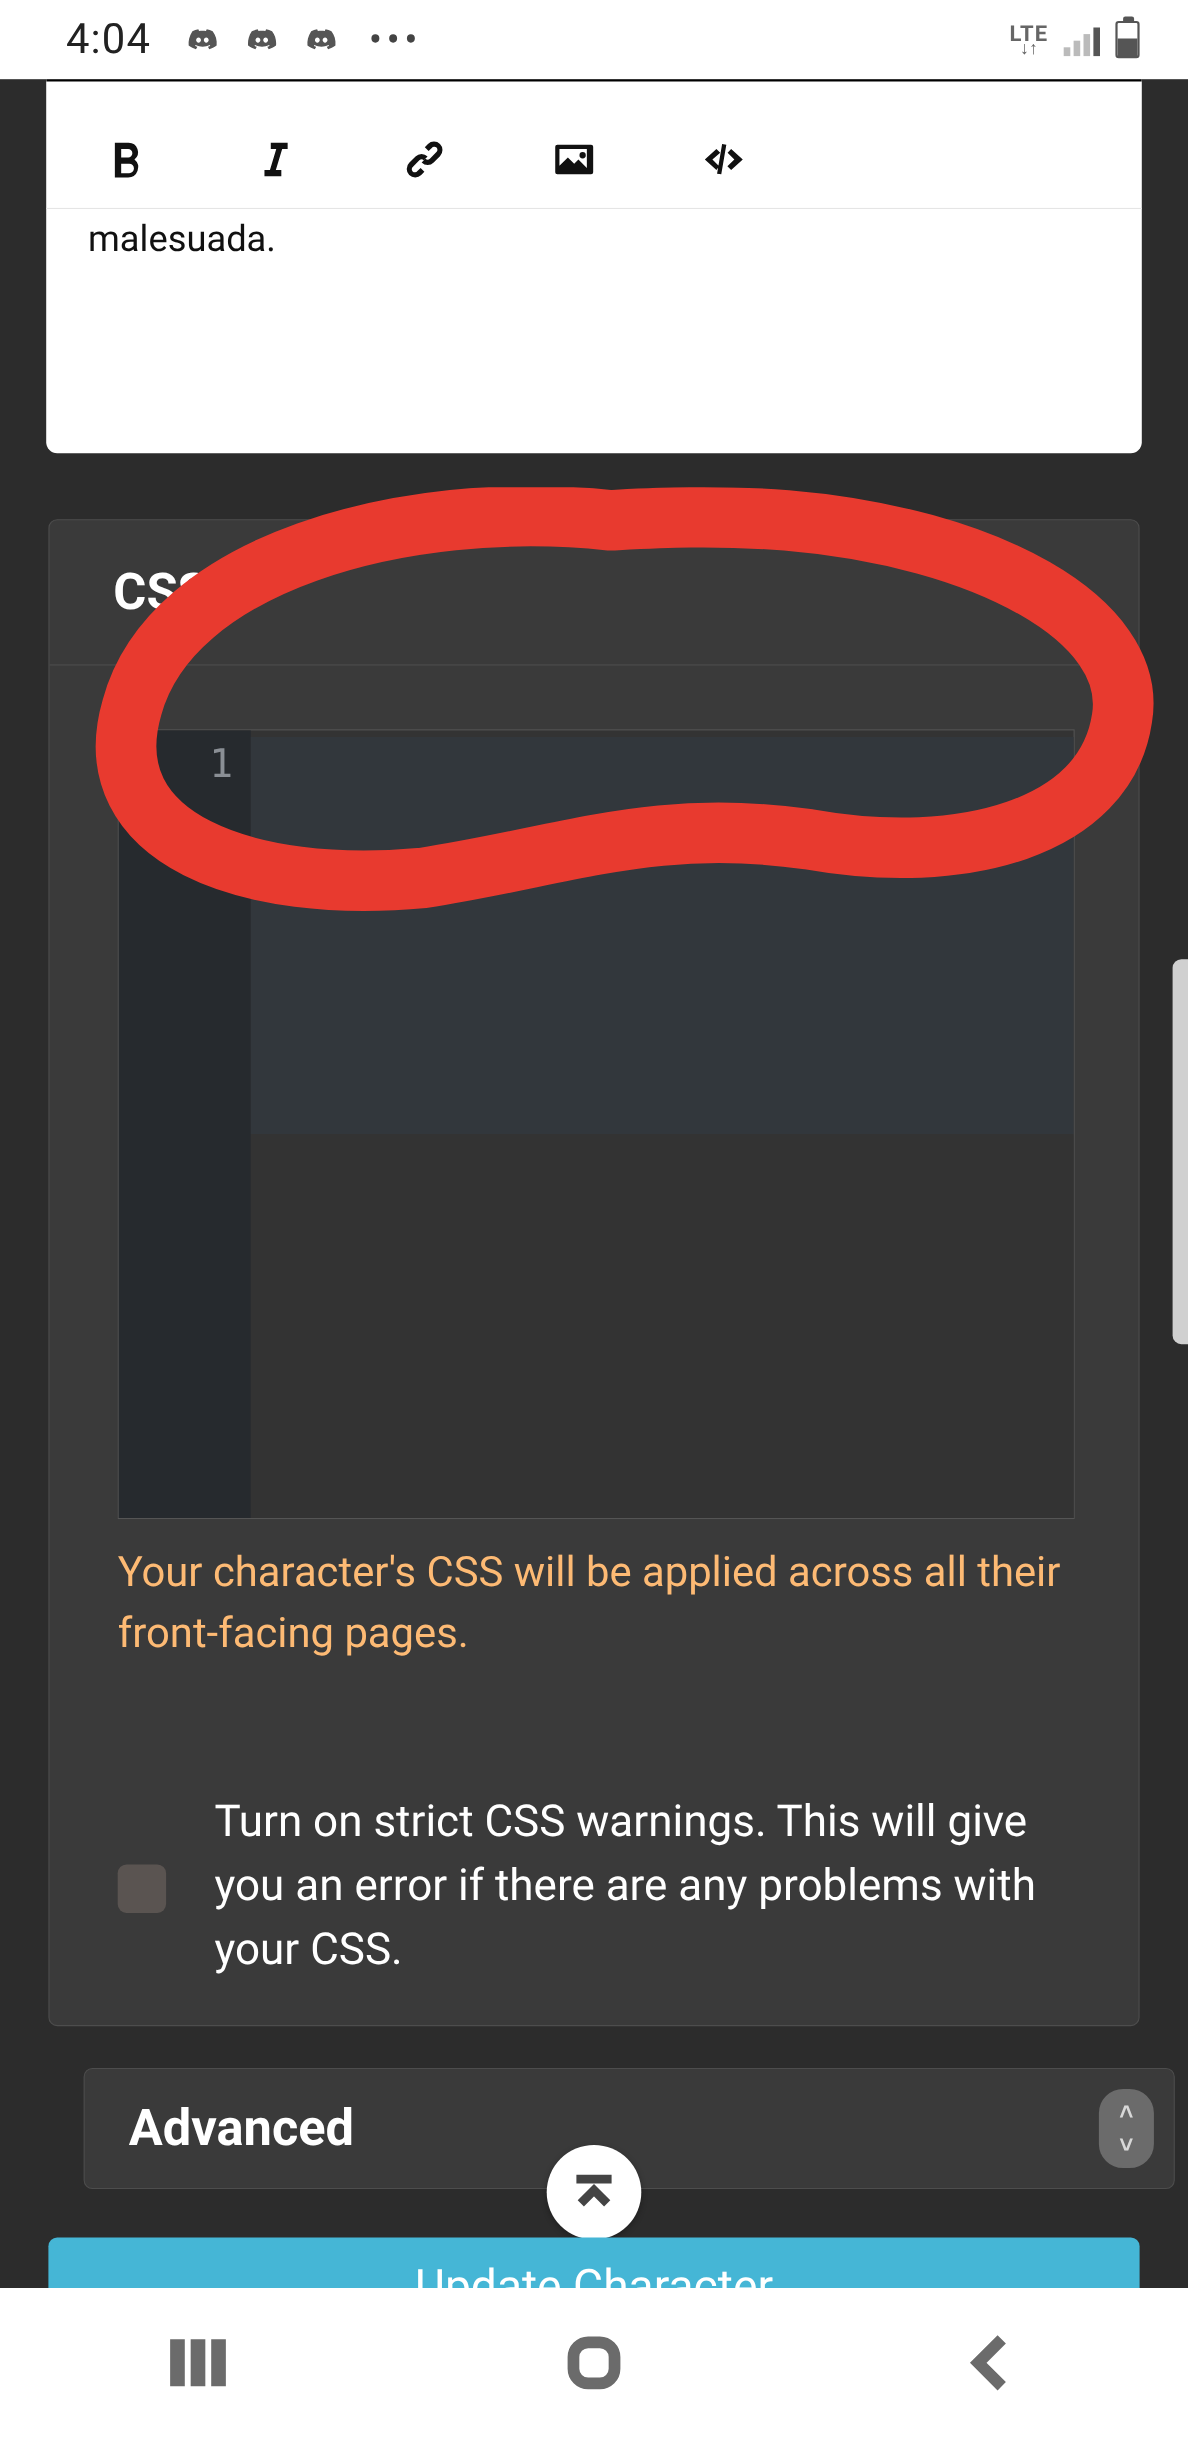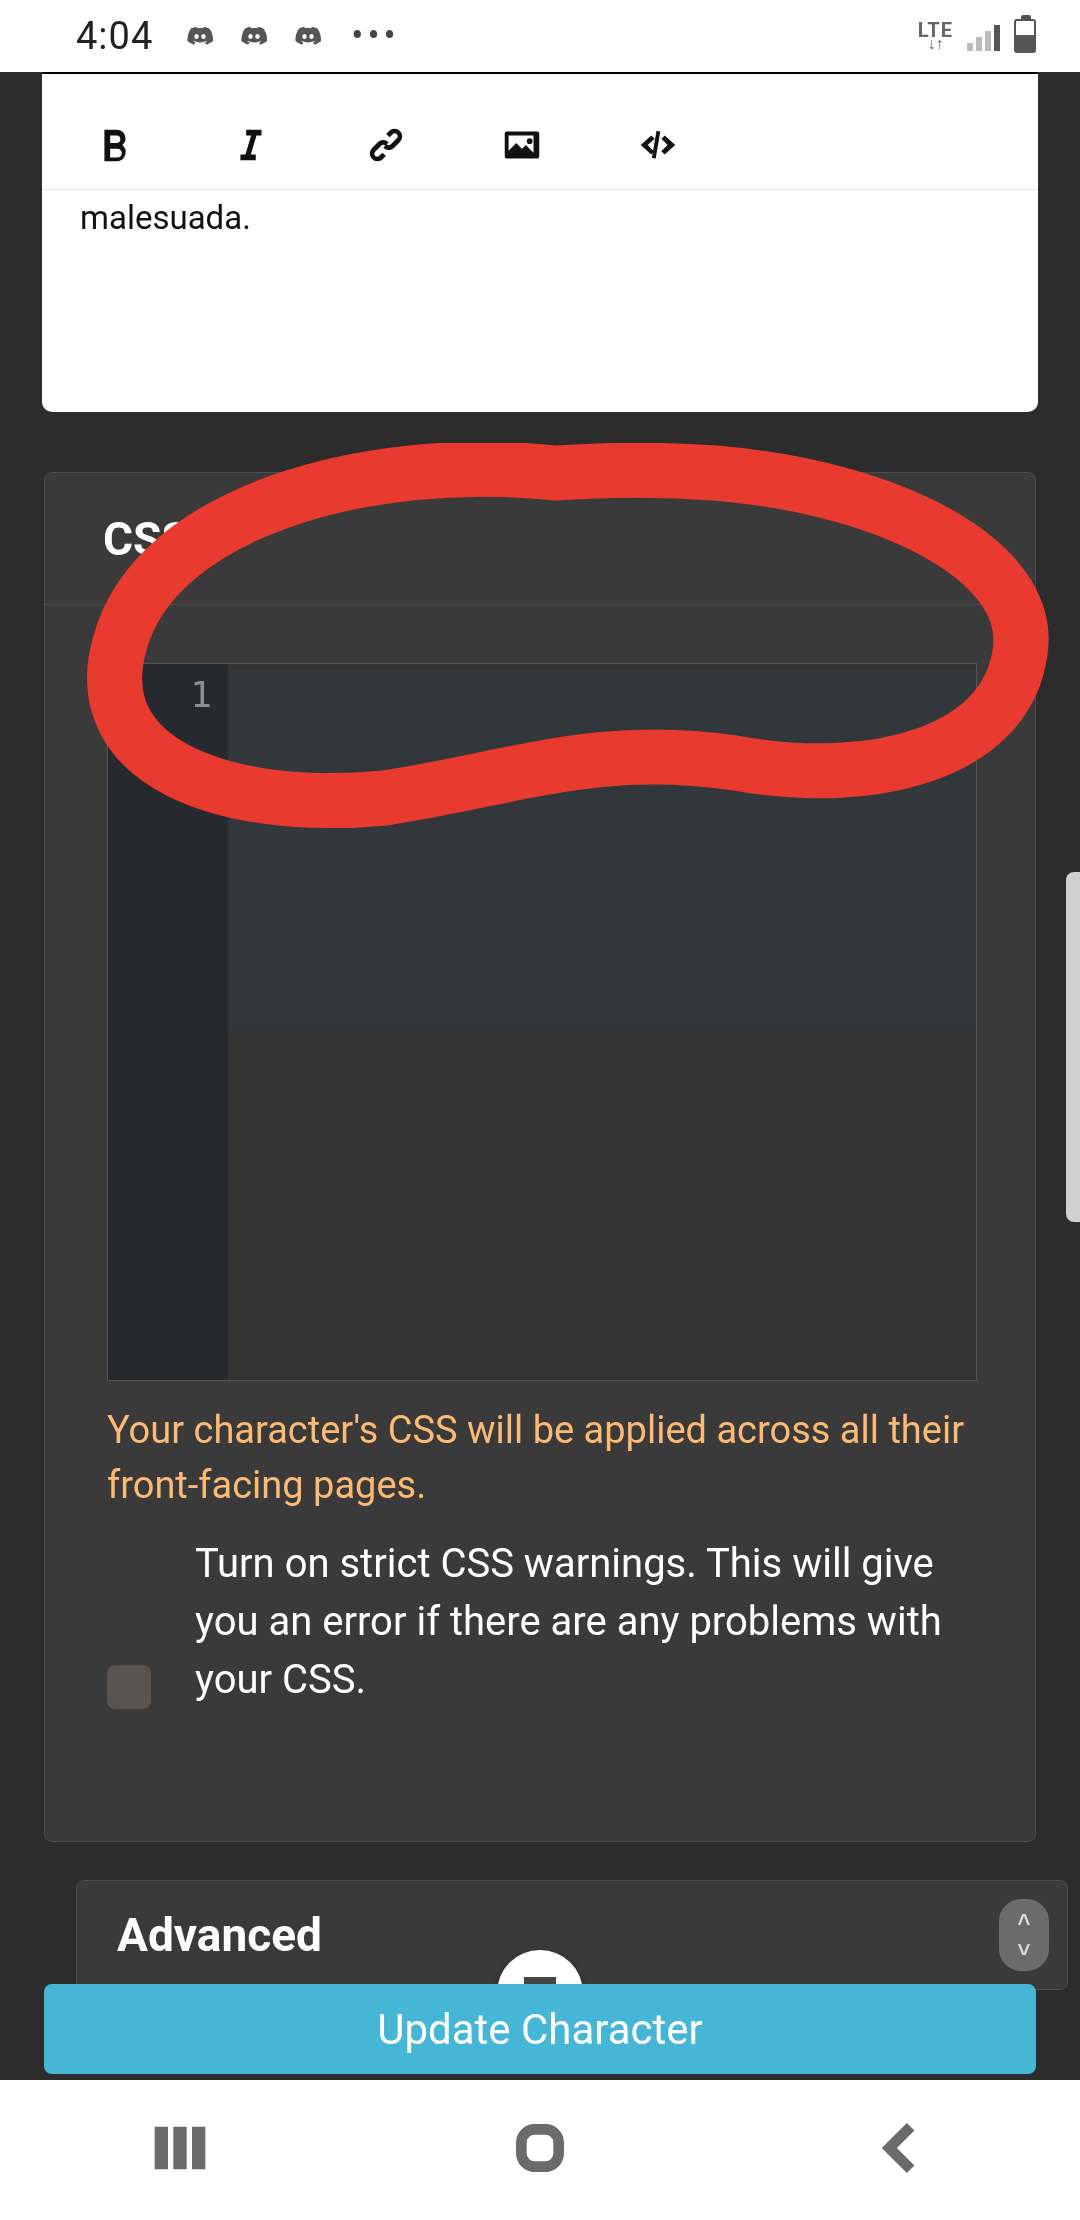--- a/index.html
+++ b/index.html
@@ -7,21 +7,21 @@
 
   
   .statusbar {
     width: 100%; height: 72px;
     display: flex; align-items: center; justify-content: space-between;
     padding: 0 44px 0 60px;
     background: #fff;
     color: #2a2a2a;
   }
   .sb-left { display: flex; align-items: center; gap: 20px; }
-  .sb-time { font-size: 38px; font-weight: 400; letter-spacing: 1px; margin-right: 10px; color:#222;margin-left:16px; }
+  .sb-time { font-size: 38px; font-weight: 400; letter-spacing: 1px; margin-right: 10px; color:#222; }
   .sb-ic { width: 34px; height: 28px; position: relative; }
   .discord-ic svg { width: 34px; height: 28px; fill: #555; }
   .dots { font-size: 36px; letter-spacing: 4px; color:#444; margin-left: 6px; }
   .sb-right { display: flex; align-items: center; gap: 14px; }
   .lte-wrap { display:flex; flex-direction:column; align-items:center; line-height:0.8; color:#666; }
   .lte-txt { font-size: 20px; font-weight:700; letter-spacing:1px; }
   .lte-arr { font-size: 16px; }
   .sig { display:flex; align-items:flex-end; gap:3px; height:30px; }
   .sig i { width:6px; background:#bbb; display:block; }
   .sig i.on { background:#555; }
@@ -82,22 +82,22 @@
     font-family: ui-monospace, Menlo, Consolas, monospace;
     font-size:34px; color:#eee; padding:6px 10px;
   }
   .code-rest { flex:1; background:#333; }
   .code-col { display:flex; flex-direction:column; flex:1; }
   .css-help {
     position:absolute; left:62px; top:930px; width:870px;
     color:#fdba74; font-size:38px; line-height:1.45;
   }
   .strict-row {
-    position:absolute; left:62px; top:1062px; width:870px;
-    display:flex; gap:44px; align-items:flex-end;
+    position:absolute; left:62px; top:1154px; width:870px;
+    display:flex; gap:44px; align-items:center;
   }
   .chk {
     width:44px; height:44px; border-radius:8px; background:#5a5451; flex:0 0 44px; margin-top:6px; cursor:pointer;
   }
   .strict-label { color:#fff; font-size:40px; line-height:1.45; }
 
   
   .anno {
     position:absolute; pointer-events:none;
   }
@@ -122,21 +122,21 @@
   .to-top {
     position:absolute; left:50%; top:1878px; transform:translateX(-50%);
     width:86px; height:86px; border-radius:50%; background:#fff;
     display:flex; align-items:center; justify-content:center;
     box-shadow:0 2px 6px rgba(0,0,0,.3);
   }
   .to-top svg { width:48px; height:48px; stroke:#444; stroke-width:4; fill:none; }
 
   
   .update-btn {
-    position:absolute; left:44px; top:1912px; width:992px; height:90px;
+    position:absolute; left:44px; top:1962px; width:992px; height:90px;
     background:#45b6d6; border-radius:8px;
     display:flex; align-items:center; justify-content:center;
     color:#fff; font-size:42px;
   }
 
   
   .scroll-ind {
     position:absolute; right:0; top:800px; width:14px; height:350px;
     background:#d0d0d0; border-radius:8px 0 0 8px;
   }

